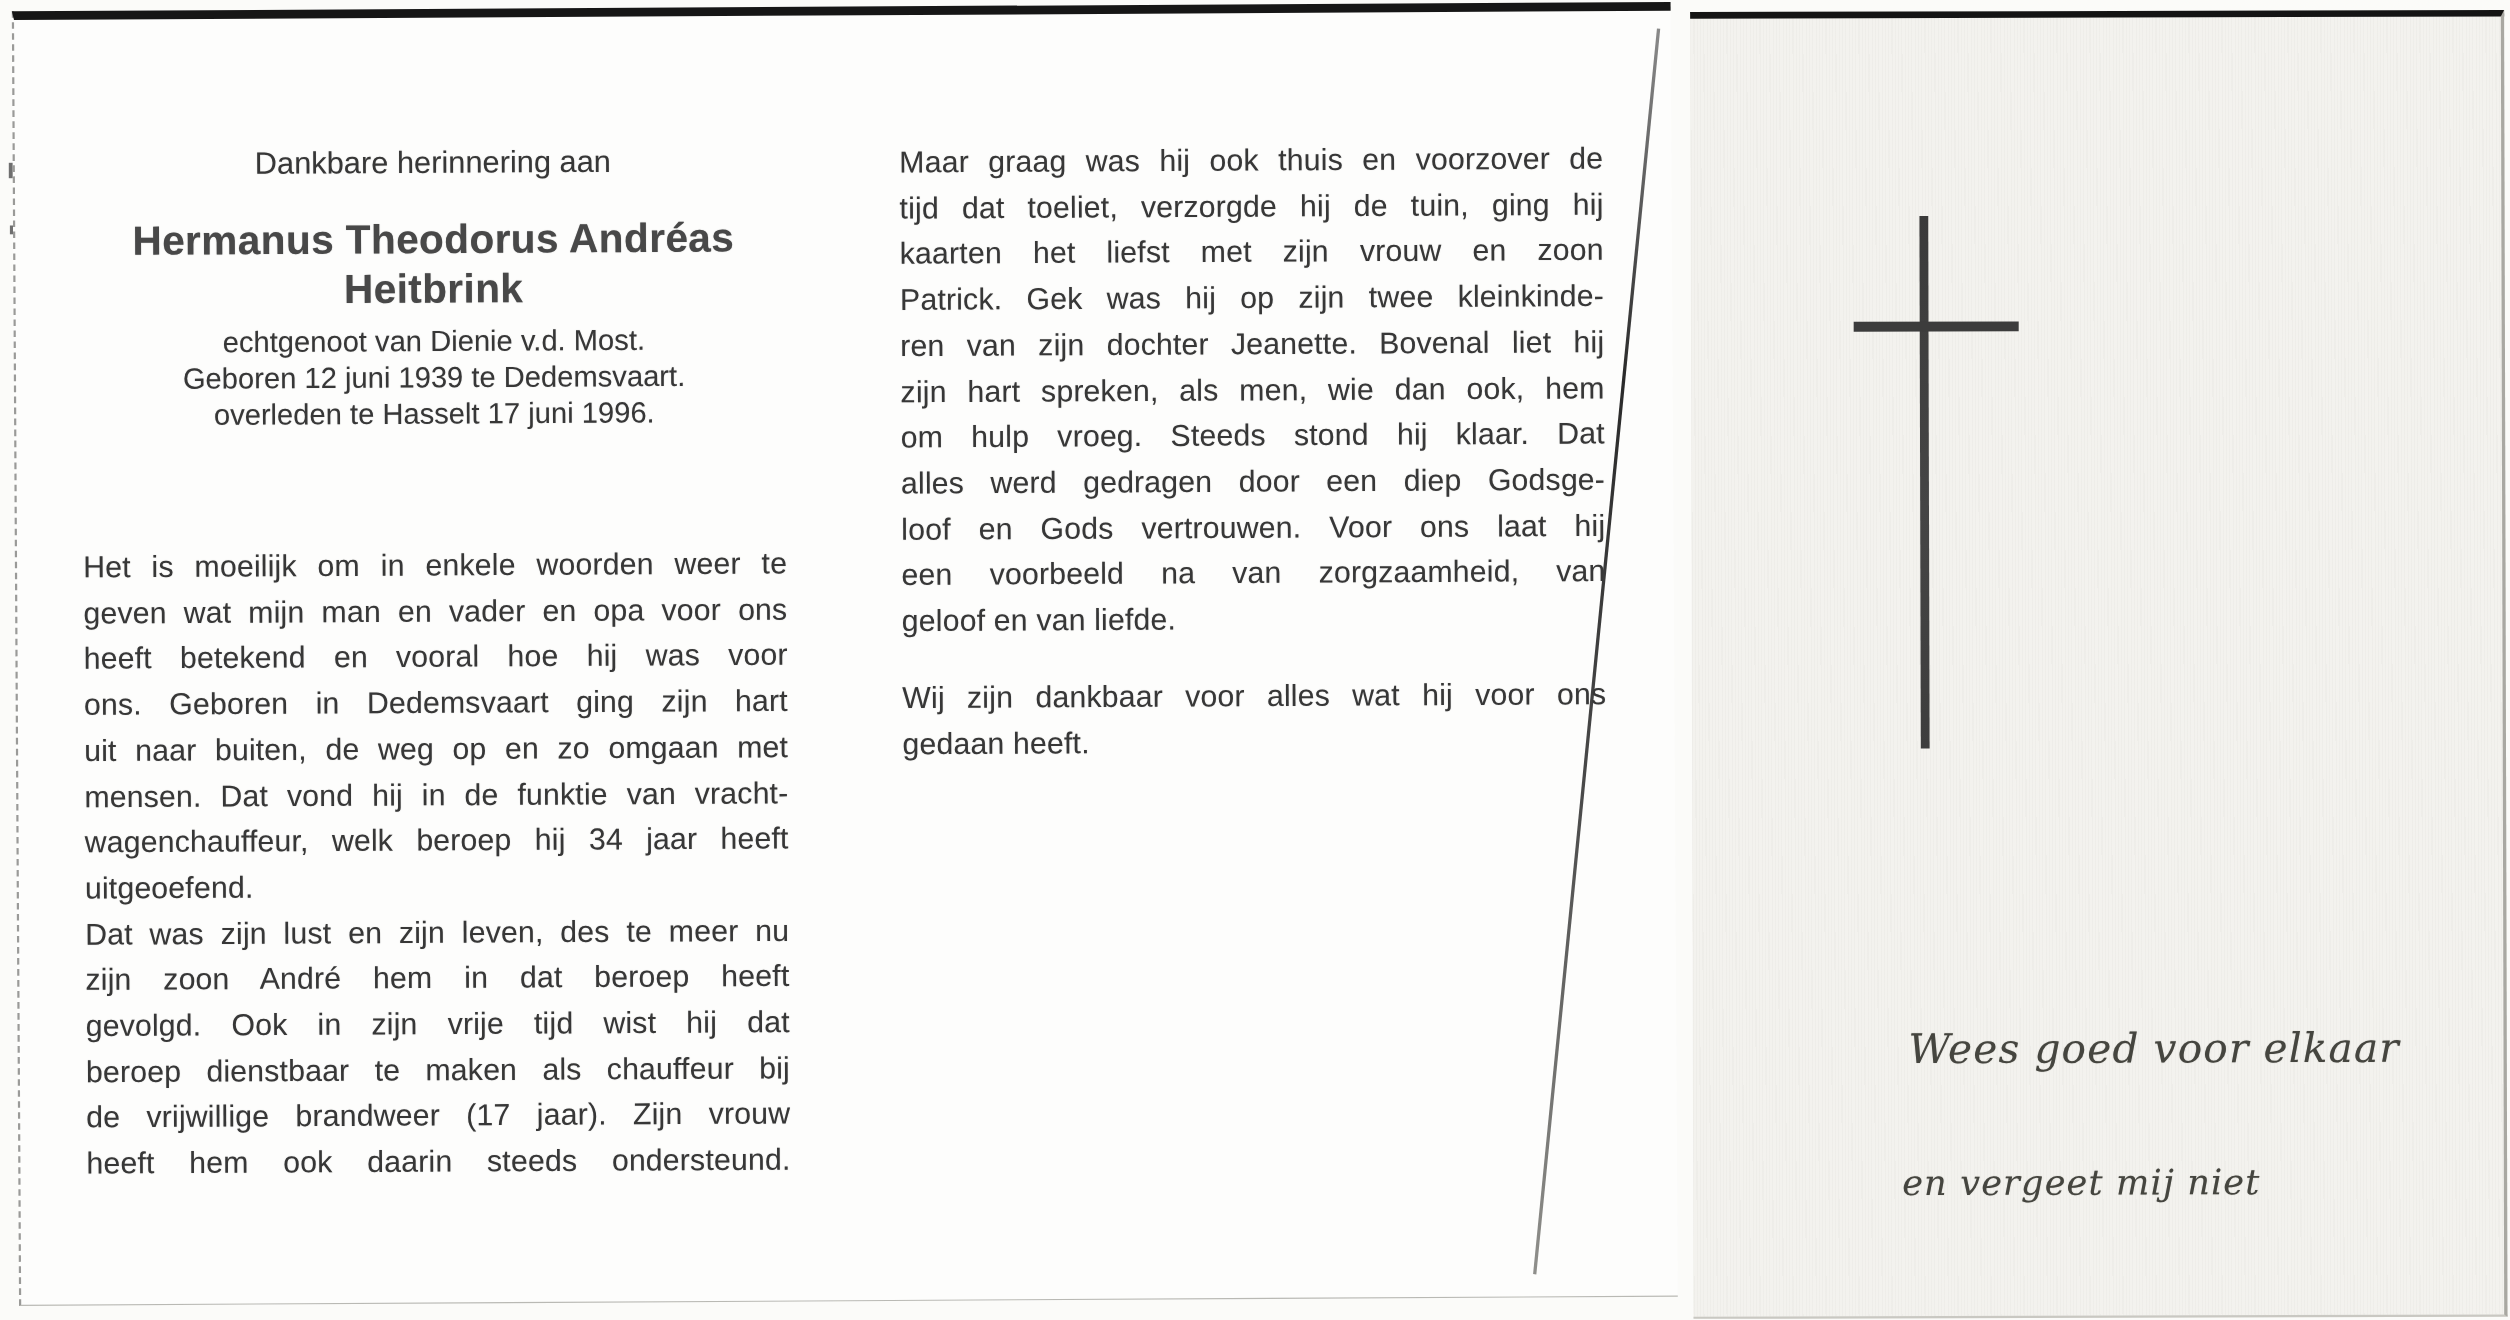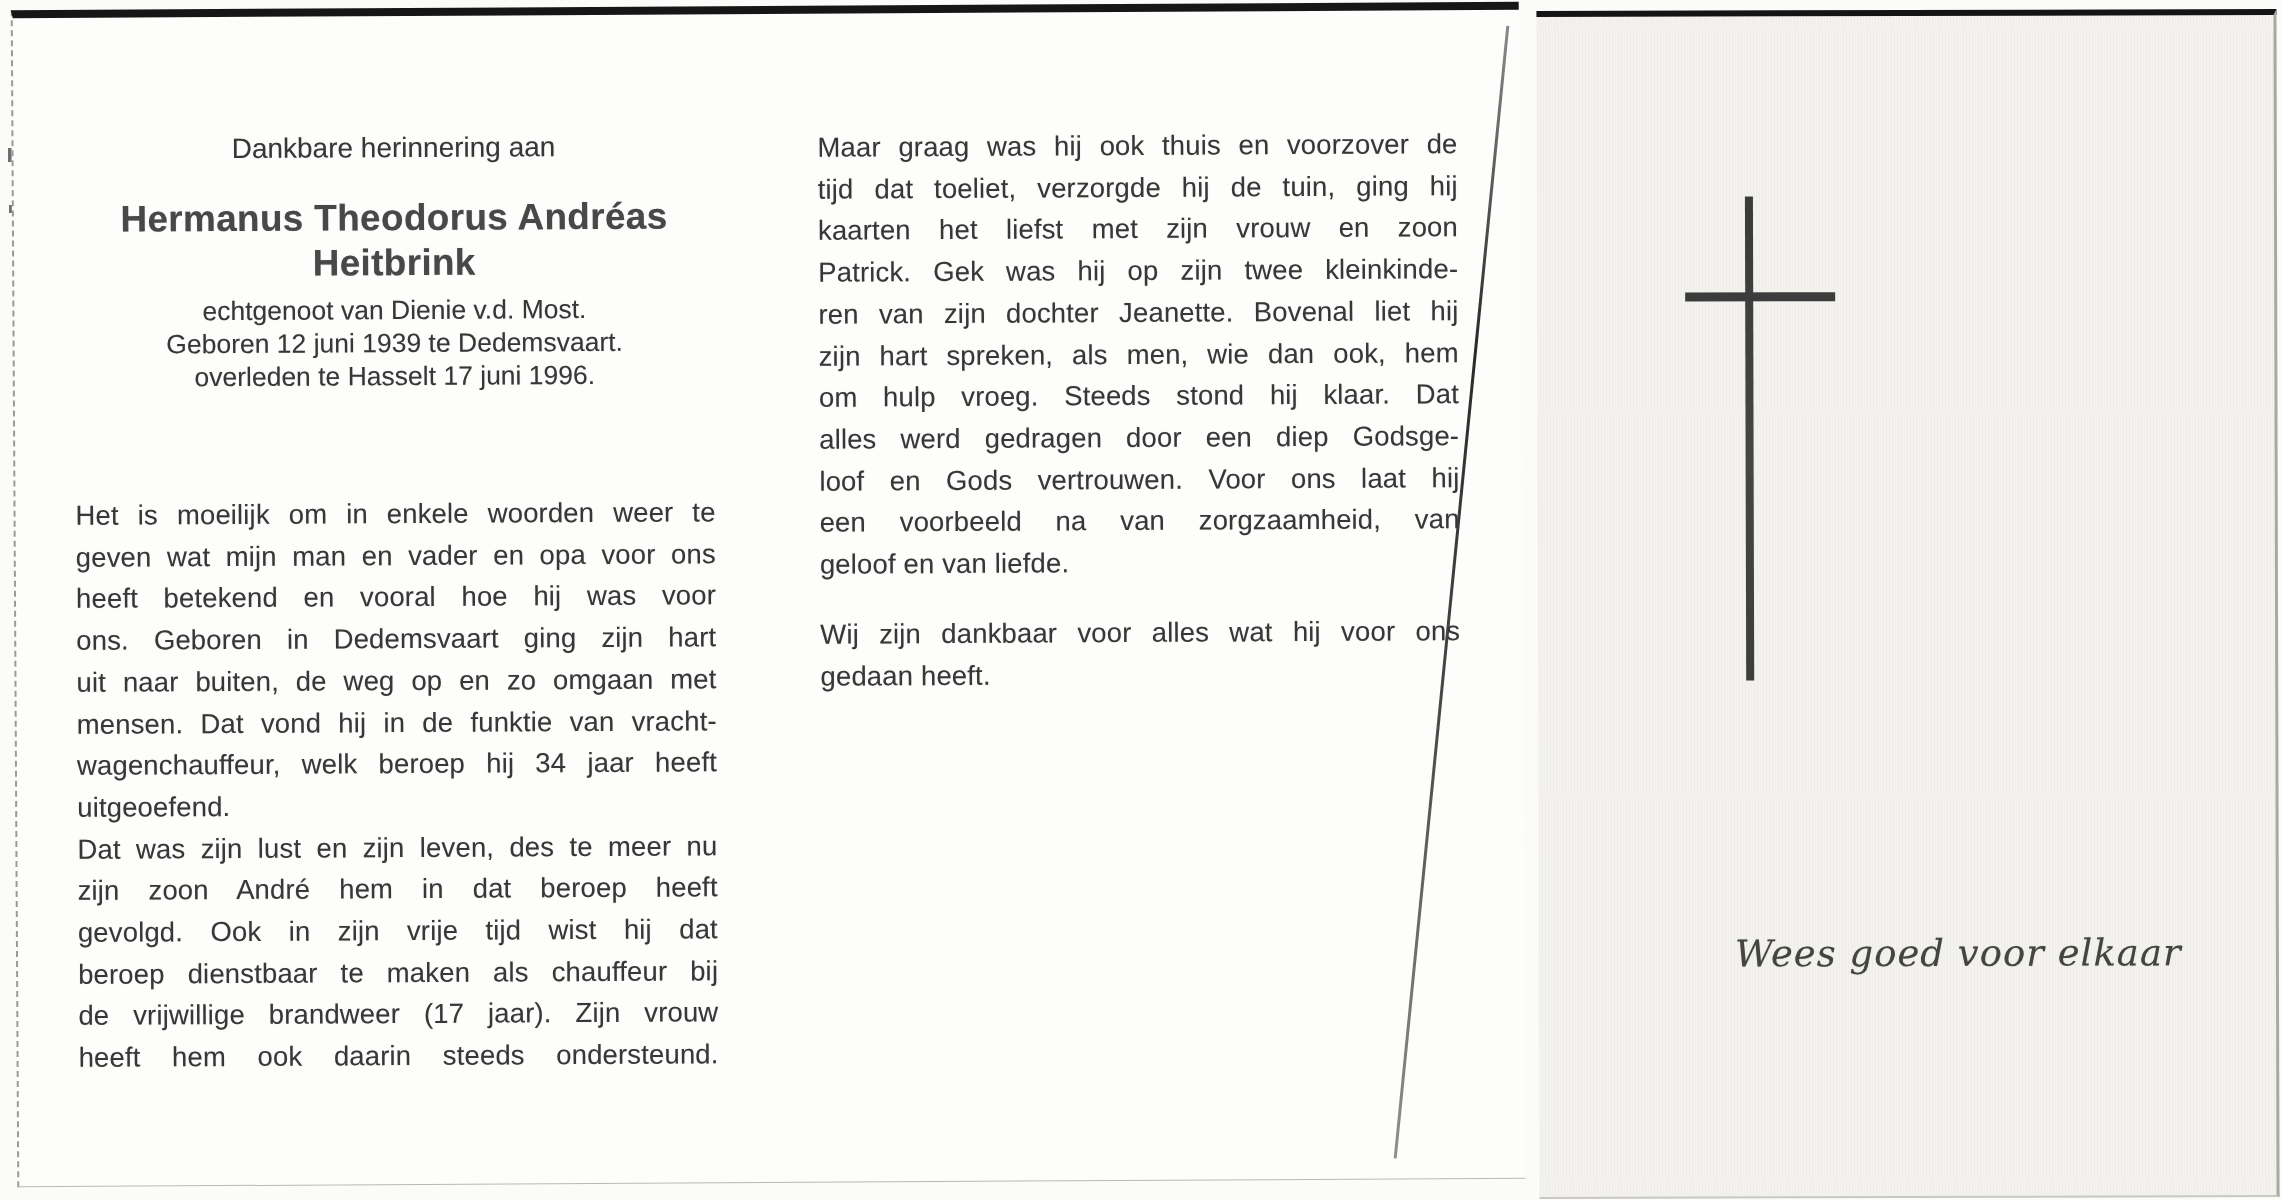--- a/index.html
+++ b/index.html
@@ -142,13 +142,14 @@
       <div class="pline noj">gedaan heeft.</div>
     </div>
 </div>
 
 <div class="card-right">
   <div class="cross">
     <div class="cross-v"></div>
     <div class="cross-h"></div>
   </div>
   <div class="motto motto1">Wees goed voor elkaar</div>
+  <div class="motto motto2">en vergeet mij niet</div>
 </div>
 
 </body></html>

